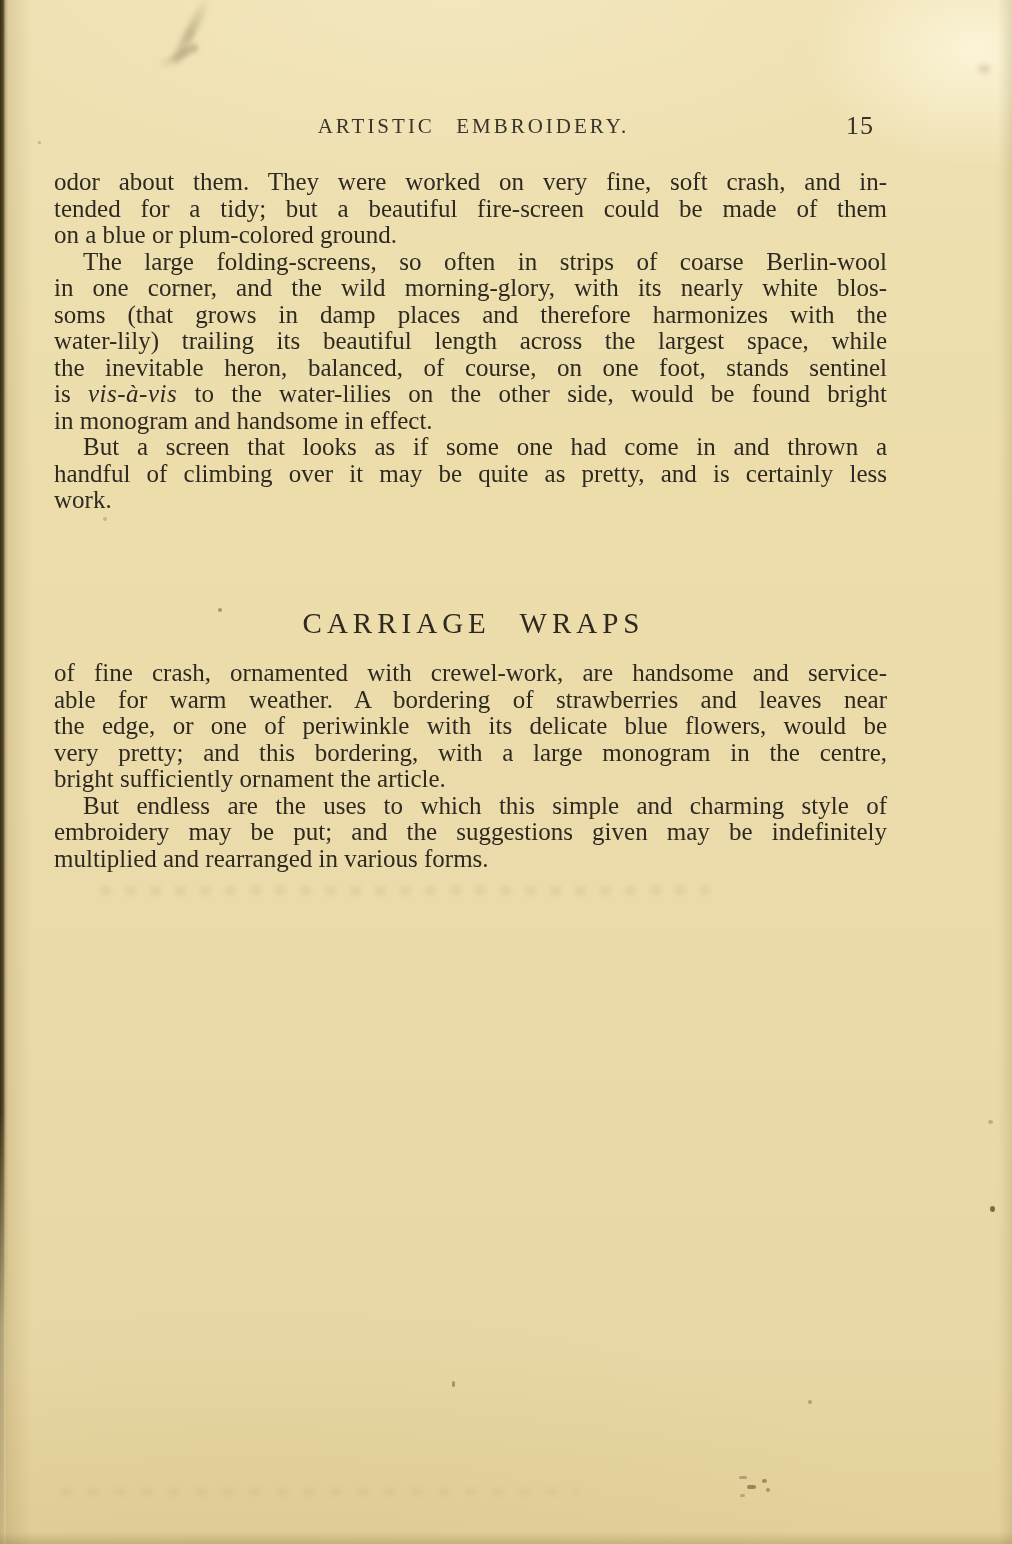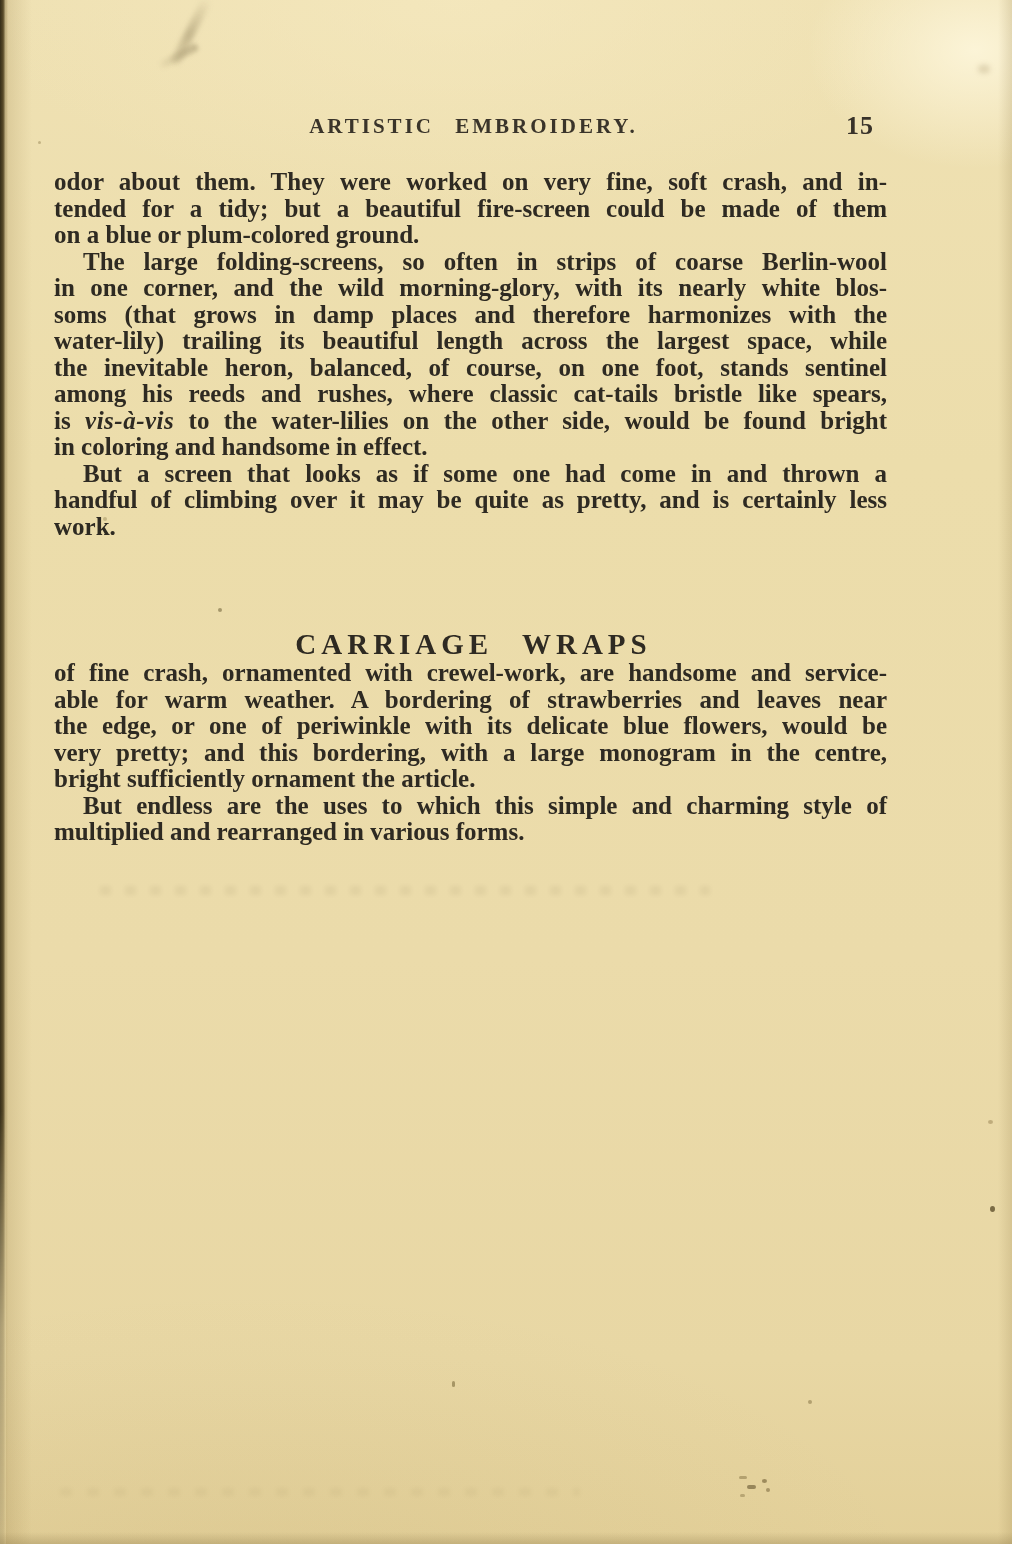--- a/index.html
+++ b/index.html
@@ -4,21 +4,20 @@
 <style>
   html,body { margin:0; padding:0; background:#6a6a6a; }
   .page {
     position:relative; width:1012px; height:1544px; overflow:hidden;
     font-family:"Liberation Serif","DejaVu Serif",serif; color:#2e2a22;
     background:
       radial-gradient(240px 170px at 975px 50px, rgba(253,246,219,.9), rgba(253,246,219,0) 70%),
       radial-gradient(600px 260px at 45% 0px, rgba(247,235,195,.55), rgba(247,235,195,0) 80%),
       radial-gradient(900px 420px at 25% 104%, rgba(150,125,70,.08), rgba(150,125,70,0) 75%),
       linear-gradient(180deg, #efe1b3 0%, #ecddab 30%, #ebdbaa 62%, #e8d7a4 88%, #e3d099 100%);
-    font-weight: bold;
   }
   
   .binding-edge {
     position:absolute; left:0; top:0; width:8px; height:1544px;
     background:linear-gradient(90deg, #352d18 0%, #5a4c2a 40%, rgba(150,130,80,.4) 72%, rgba(150,130,80,0) 100%);
     -webkit-mask-image:linear-gradient(180deg, #000 0%, #000 72%, rgba(0,0,0,.35) 86%, rgba(0,0,0,.15) 100%);
             mask-image:linear-gradient(180deg, #000 0%, #000 72%, rgba(0,0,0,.35) 86%, rgba(0,0,0,.15) 100%);
   }
   .left-shadow {
     position:absolute; left:6px; top:0; width:26px; height:1544px;
@@ -57,21 +56,21 @@
   .textblock { position:absolute; left:54px; width:833px; font-size:25px; line-height:26.5px; }
   .block1 { top:169px; }
   .block2 { top:660px; }
   .line { text-align:justify; text-align-last:justify; }
   .line.last { text-align-last:left; }
   .line.indent { text-indent:29px; }
   .line i { font-style:italic; letter-spacing:.5px; }
 
   .section-heading {
     position:absolute; left:57px; top:607px; width:833px; text-align:center;
-    font-size:29px; letter-spacing:5px; word-spacing:17px; color:#2e2a22;margin-top:21px;
+    font-size:29px; letter-spacing:5px; word-spacing:17px; color:#2e2a22;
   }
 
   
   .ghost1 { position:absolute; left:100px; top:886px; width:610px; height:9px; opacity:.10; filter:blur(2px);
     background:repeating-linear-gradient(90deg, rgba(95,80,45,.65) 0 11px, rgba(95,80,45,0) 11px 25px); }
   .ghost2 { position:absolute; left:60px; top:1488px; width:520px; height:8px; opacity:.07; filter:blur(2px);
     background:repeating-linear-gradient(90deg, rgba(95,80,45,.65) 0 12px, rgba(95,80,45,0) 12px 27px); }
 
   
   .speck { position:absolute; border-radius:50%; }
@@ -108,37 +107,37 @@
 
   <div class="textblock block1" id="block-before">
       <div class="line">odor about them.  They were worked on very fine, soft crash, and in-</div>
       <div class="line">tended for a tidy; but a beautiful fire-screen could be made of them</div>
       <div class="line last">on a blue or plum-colored ground.</div>
       <div class="line indent">The large folding-screens, so often in strips of coarse Berlin-wool</div>
       <div class="line">in one corner, and the wild morning-glory, with its nearly white blos-</div>
       <div class="line">soms (that grows in damp places and therefore harmonizes with the</div>
       <div class="line">water-lily) trailing its beautiful length across the largest space, while</div>
       <div class="line">the inevitable heron, balanced, of course, on one foot, stands sentinel</div>
-      <div class="line">among his reeds and rushes, where classic cat-tails bristle like spears,</div>
       <div class="line">is <i>vis-à-vis</i> to the water-lilies on the other side, would be found bright</div>
-      <div class="line last">in coloring and handsome in effect.</div>
+      <div class="line last">in monogram and handsome in effect.</div>
       <div class="line indent">But a screen that looks as if some one had come in and thrown a</div>
       <div class="line">handful of climbing over it may be quite as pretty, and is certainly less</div>
       <div class="line last">work.</div>
     </div>
 
   <div class="section-heading">CARRIAGE WRAPS</div>
 
   <div class="textblock block2" id="block-after">
       <div class="line">of fine crash, ornamented with crewel-work, are handsome and service-</div>
       <div class="line">able for warm weather.  A bordering of strawberries and leaves near</div>
       <div class="line">the edge, or one of periwinkle with its delicate blue flowers, would be</div>
       <div class="line">very pretty; and this bordering, with a large monogram in the centre,</div>
       <div class="line last">bright sufficiently ornament the article.</div>
       <div class="line indent">But endless are the uses to which this simple and charming style of</div>
+      <div class="line">embroidery may be put; and the suggestions given may be indefinitely</div>
       <div class="line last">multiplied and rearranged in various forms.</div>
     </div>
 
   <div class="ghost1"></div>
   <div class="ghost2"></div>
 
   <div class="speck sp1"></div>
   <div class="speck sp2"></div>
   <div class="speck sp3"></div>
   <div class="speck sp4"></div>

